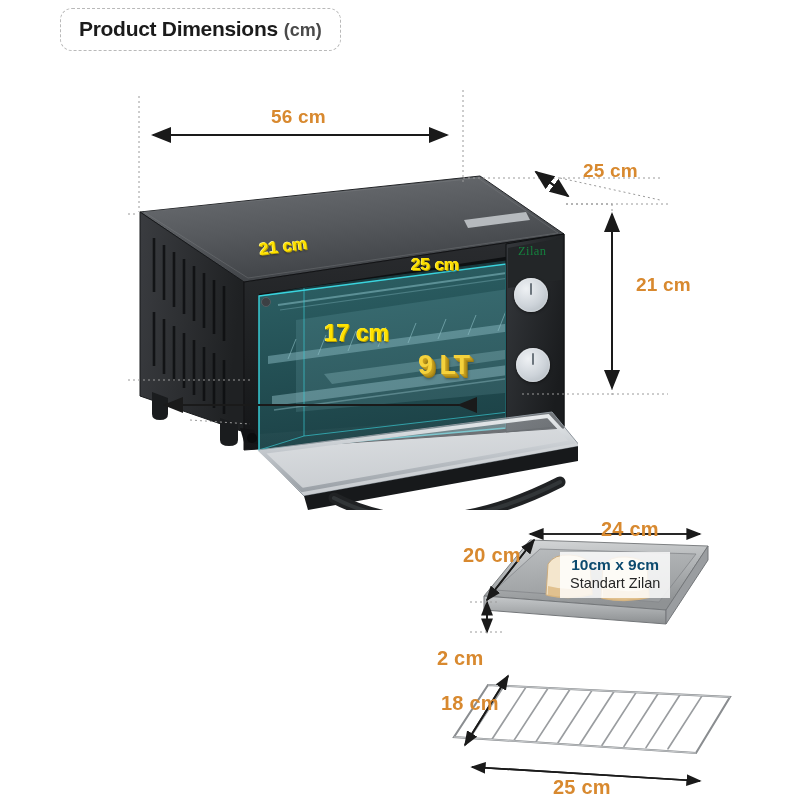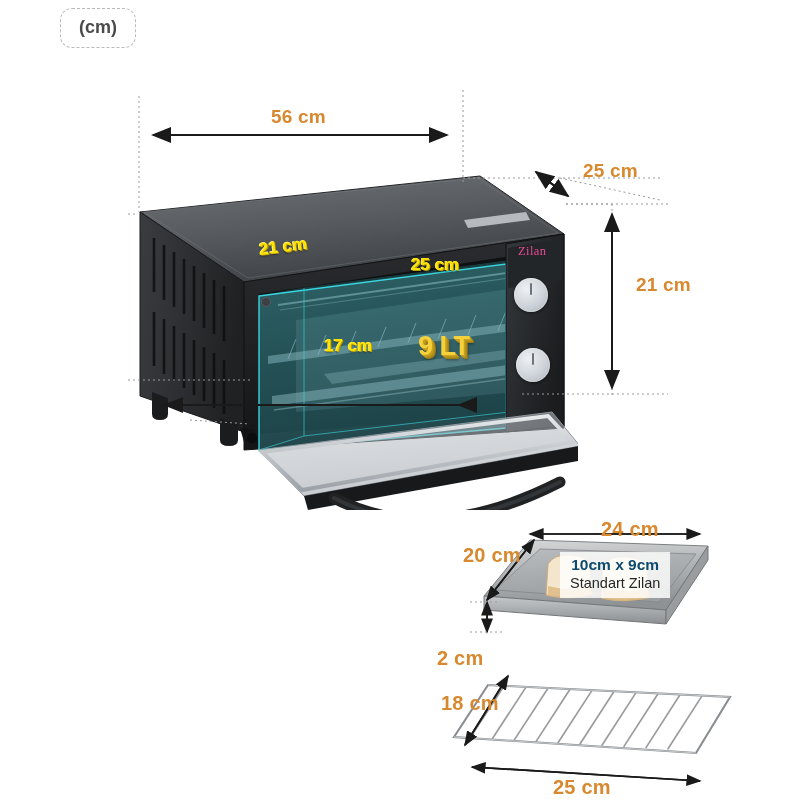--- a/index.html
+++ b/index.html
@@ -34,41 +34,42 @@
     text-shadow:1px 1px 0 #b9a000, -0.5px -0.5px 0 #fff7a0, 0 2px 2px rgba(0,0,0,.35);
   }
 
   
   .lt-badge{
     position:absolute;font-size:27px;font-weight:bold;white-space:nowrap;
     color:#f5d23c;letter-spacing:-0.5px;
     text-shadow:
       1px 1px 0 #c9a220, 2px 2px 0 #c09a1c, 3px 3px 0 #b08d18,
       4px 4px 0 #9e7d14, 4px 5px 3px rgba(0,0,0,.4);
+    margin-top: 19px;
   }
 
   
   svg.overlay{position:absolute;left:0;top:0;width:800px;height:800px;pointer-events:none;}
 
   
   #oven{position:absolute;left:128px;top:160px;width:450px;height:350px;}
 
   
   .knob{
     position:absolute;border-radius:50%;
     background:radial-gradient(circle at 36% 32%, #eef1f4 0%, #cdd3d9 55%, #a9b1b8 100%);
     box-shadow:0 1px 3px rgba(0,0,0,.5), inset 0 0 2px rgba(255,255,255,.8);
   }
   .knob::after{
     content:"";position:absolute;left:50%;top:16%;
     width:2px;height:34%;margin-left:-1px;background:#6c757d;border-radius:1px;
     transform-origin:bottom center;
   }
   .brandplate{
-    position:absolute;color:#ec4899;font-family:"Liberation Serif","DejaVu Serif",serif;
+    position:absolute;color:#15803d;font-family:"Liberation Serif","DejaVu Serif",serif;
     font-size:12.5px;letter-spacing:.4px;
   }
 
   
   #tray{position:absolute;left:470px;top:520px;width:250px;height:130px;}
   .toast-label{
     position:absolute;background:rgba(255,255,255,.82);
     padding:4px 10px 5px 10px;text-align:center;line-height:1.22;
   }
   .toast-l1{font-size:15.5px;font-weight:bold;color:#0c4a6e;white-space:nowrap;}
@@ -76,20 +77,21 @@
 
   
   #rack{position:absolute;left:430px;top:665px;width:310px;height:110px;}
 </style>
 </head>
 <body>
 
 <div id="stage">
 
   <div class="title-pill">
+    <span class="title-main">Product Dimensions</span>
     <span class="title-unit">(cm)</span>
   </div>
 
   <div id="oven">
     <svg width="450" height="350" viewBox="0 0 450 350">
       <defs>
         <linearGradient id="topFace" x1="0" y1="0" x2="0.4" y2="1">
           <stop offset="0%" stop-color="#6f7276"></stop>
           <stop offset="55%" stop-color="#56595d"></stop>
           <stop offset="100%" stop-color="#3e4145"></stop>
@@ -351,21 +353,21 @@
   <div class="dim dim-lg" style="left:271px;top:106px;">56 cm</div>
 
   <div class="dim dim-lg" style="left:583px;top:160px;">25 cm</div>
 
   <div class="dim dim-lg" style="left:636px;top:274px;">21 cm</div>
 
   <div class="dim-yellow" style="left:259px;top:237px;font-size:17px;transform:rotate(-7deg);">21 cm</div>
 
   <div class="dim-yellow" style="left:411px;top:255px;font-size:17px;">25 cm</div>
 
-  <div class="dim-yellow" style="left:324px;top:336px;font-size:17px;">17 cm</div>
+  <div class="dim-yellow" style="left:324px;top:320px;font-size:23px;">17 cm</div>
 
   <div class="lt-badge" style="left:418px;top:331px;">9 LT</div>
 
   <div class="dim dim-md" style="left:601px;top:518px;">24 cm</div>
 
   <div class="dim dim-md" style="left:463px;top:544px;">20 cm</div>
 
   <div class="dim dim-md" style="left:437px;top:608px;margin-top:39px;">2 cm</div>
 
   <div class="dim dim-md" style="left:441px;top:692px;">18 cm</div>

